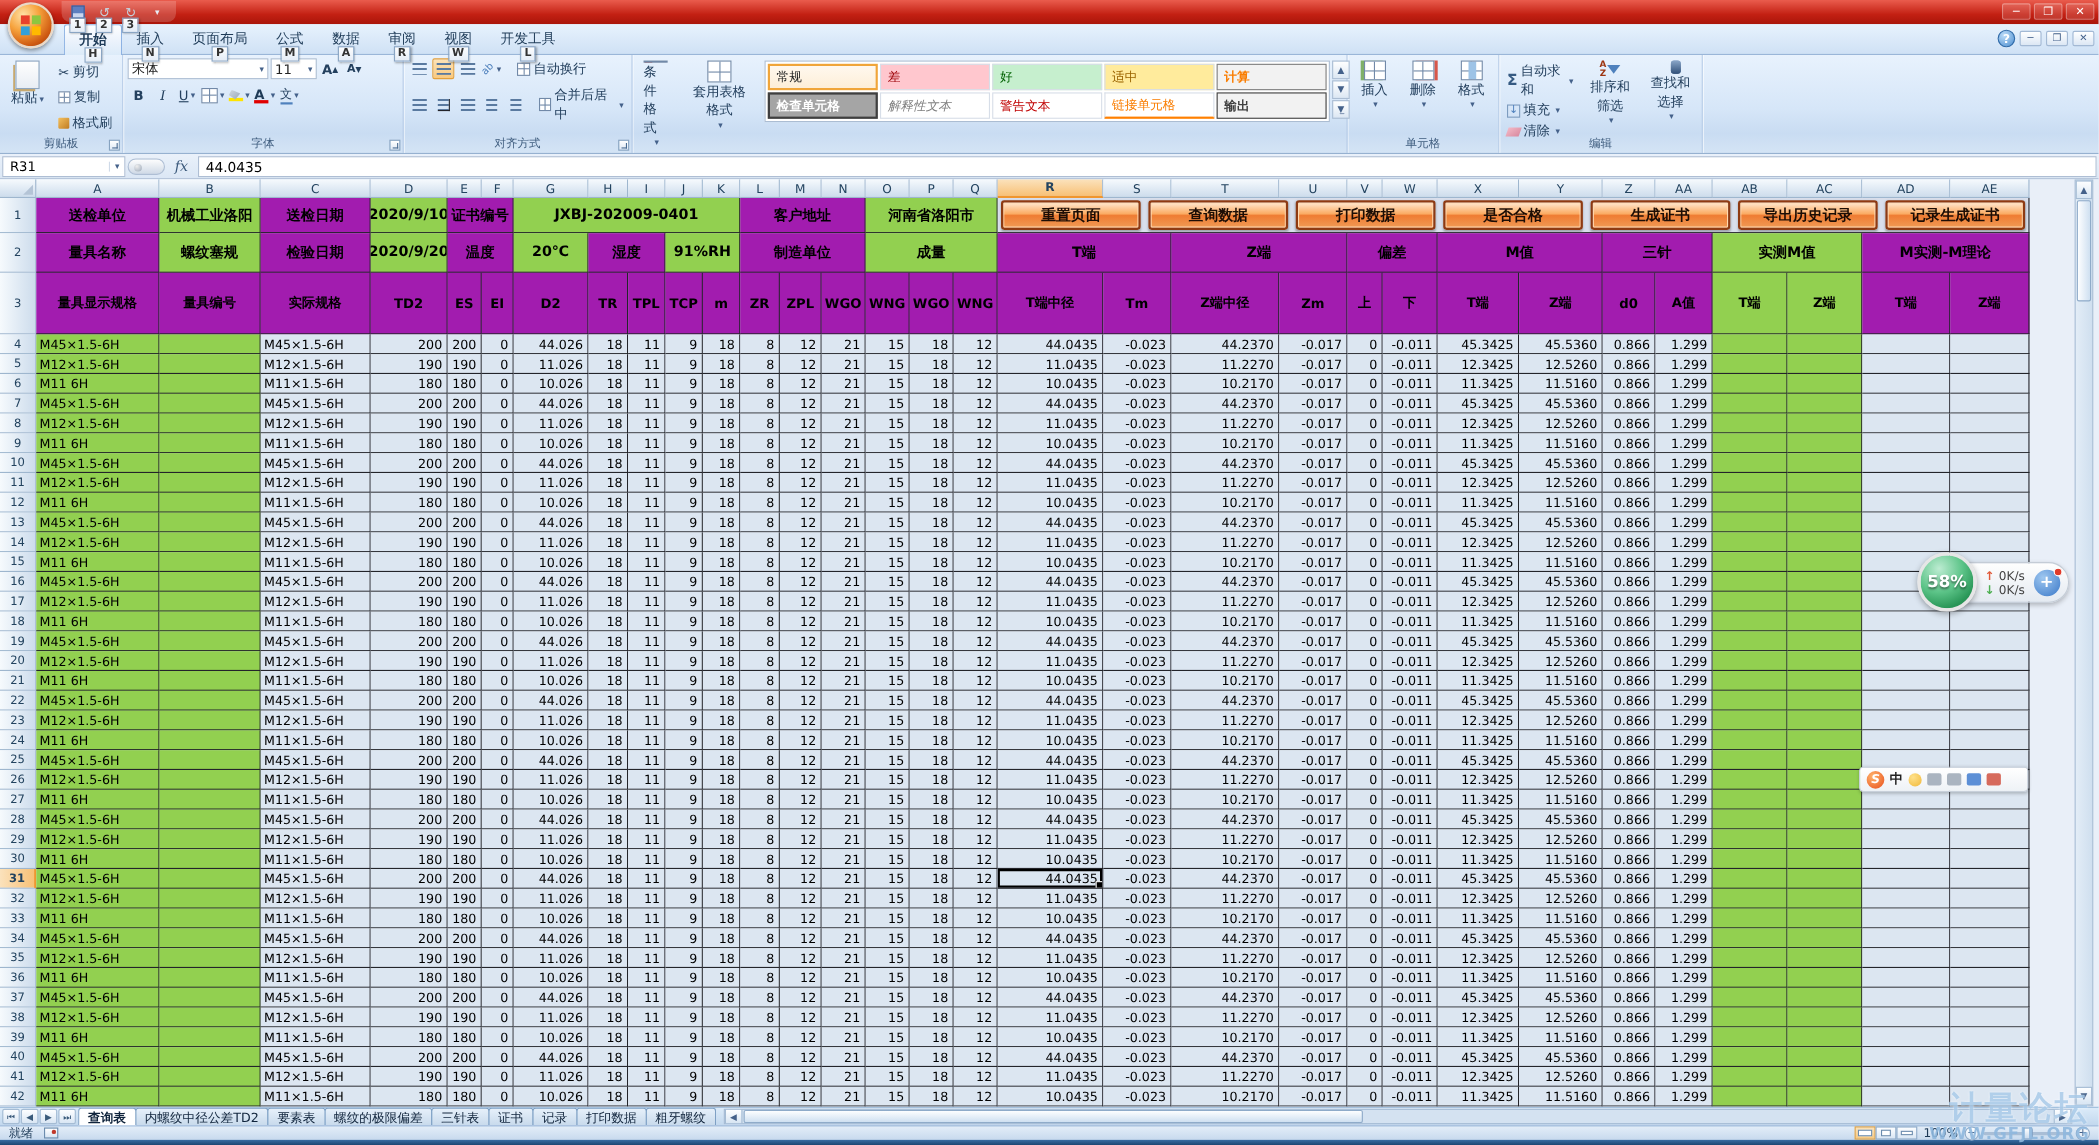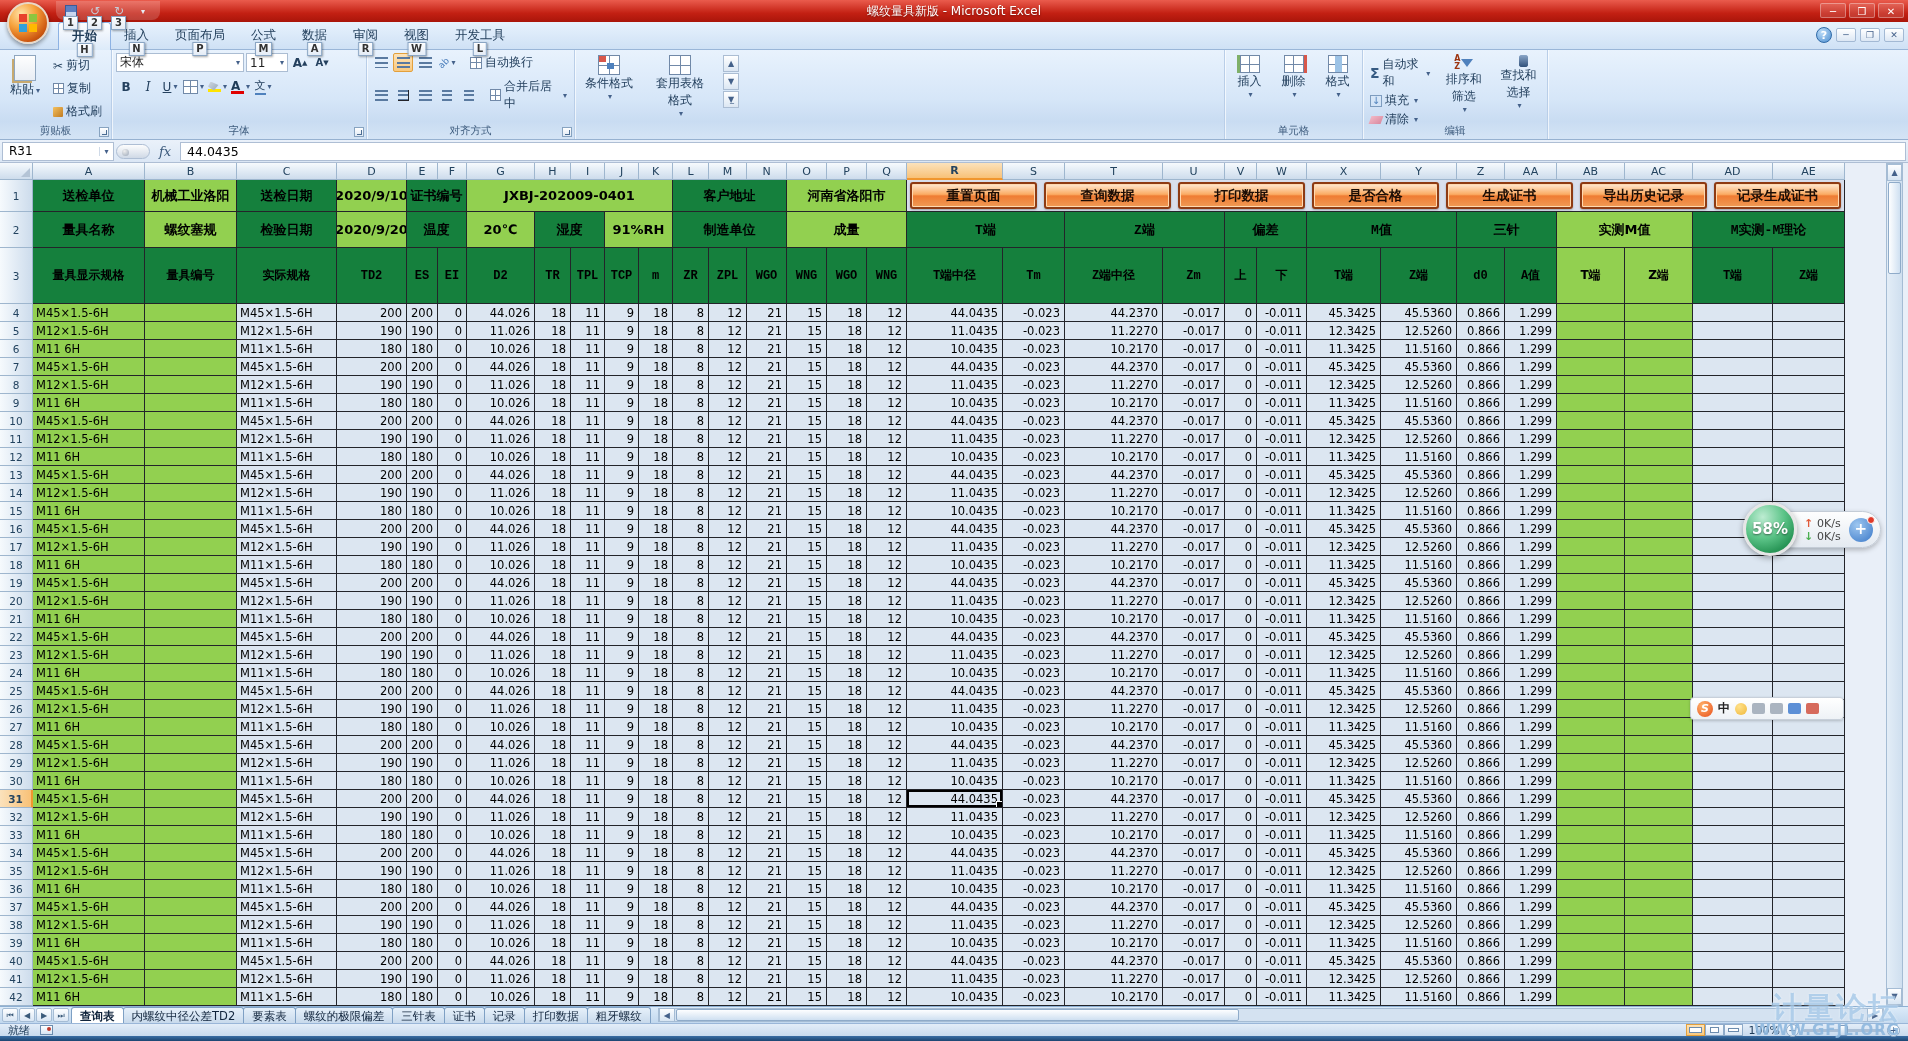--- a/index.html
+++ b/index.html
@@ -94,21 +94,21 @@
   .grid { position:relative; height:843px; background:#e9eff8; overflow:hidden; }
   .chdr { display:flex; height:17px; }
   .hc { height:17px; background:linear-gradient(#f6fafd,#dde8f3 60%,#cddcec); border-right:1px solid #9eb6ce; border-bottom:1px solid #9eb6ce; font-size:11px; color:#23435f; display:flex; align-items:center; justify-content:center; }
   .hc.sel { background:linear-gradient(#fbe2bc,#f8c177); border-bottom:2px solid #f0962e; font-weight:bold; }
   .corner { position:relative; }
   .corner::after { content:""; position:absolute; right:2px; bottom:2px; border-left:9px solid transparent; border-bottom:9px solid #b4c4d6; }
   .xrow { display:flex; }
   .rn { width:33px; background:linear-gradient(90deg,#f6fafd,#dde8f3 60%,#cddcec); border-right:1px solid #9eb6ce; border-bottom:1px solid #9eb6ce; font-size:10.5px; color:#23435f; display:flex; align-items:center; justify-content:center; flex:none; }
   .rn.sel { background:linear-gradient(90deg,#fbe2bc,#f8c177); border-right:2px solid #f0962e; font-weight:bold; }
   .c { flex:none; border-right:1px solid #23242a; border-bottom:1px solid #23242a; display:flex; align-items:center; justify-content:center; font-size:11.5px; color:#000; overflow:hidden; white-space:nowrap; background:#dce6f1; }
-  .c.lab { background:#15803d; font-weight:bold;font-family:Liberation Mono, monospace; }
+  .c.lab { background:#a21caf; font-weight:bold; }
   .c.g { background:#92d050; }
   .c.l { justify-content:flex-start; padding-left:3px; }
   .c.n { justify-content:flex-end; padding-right:4px; }
   .hdr3 .c, .r12 .c { font-weight:bold; font-size:12.5px; }
   .hdr3 .c { font-size:12px; }
   .selcell { position:relative; box-shadow:inset 0 0 0 2px #000; }
   .selcell::after { content:""; position:absolute; right:-1px; bottom:-1px; width:5px; height:5px; background:#000; border:1px solid #fff; }
   .btns { display:flex; align-items:stretch; padding:2px 3px; gap:7px; background:#d9dfec; }
   .obtn { flex:1; background:linear-gradient(#ffe9d2 0%,#fbab63 45%,#ef7c33 52%,#f09a55 100%); border:2px solid #8e3a12; border-radius:3px; box-shadow:inset 0 0 0 1px #ffd9b0, 0 1px 2px #00000044; font-weight:bold; font-size:13.5px; color:#1c0d05; display:flex; align-items:center; justify-content:center; }
   .vscroll { position:absolute; right:5px; top:0; bottom:0; width:17px; background:linear-gradient(90deg,#e3edf7,#cfdfef); border:1px solid #a5bcd4; display:flex; flex-direction:column; }
@@ -180,21 +180,20 @@
       </div>
     <div class="qat">
       <span class="qbtn">
           <i class="ic-save"></i>
           <b class="keytip">1</b>
         </span>
       <span class="qbtn grayed">↺<b class="keytip">2</b></span>
       <span class="qbtn grayed">↻<b class="keytip">3</b></span>
       <span class="qbtn" style="font-size:8px">▾</span>
     </div>
-    <div class="title">螺纹量具新版 - Microsoft Excel</div>
     <div class="wctl">
       <span>─</span>
       <span>❒</span>
       <span>✕</span>
     </div>
   </div>
 
   <div class="tabstrip">
     <div id="ribbon-tabs">
         <div class="tab active"><span>开始</span><b class="keytip">H</b></div>
@@ -333,20 +332,32 @@
     </div>
 
 
     <div class="rg" style="width:650px;display:flex;gap:6px;">
       <div class="bigbtn dd">
           <span class="ic-grid cf" style="width:22px;height:20px;"></span>
           <span>条件格式</span>
         </div>
       <div class="bigbtn dd" style="white-space:pre-line;text-align:center;"><span class="ic-grid" style="width:22px;height:20px;"></span><span style="width:58px;">套用表格格式</span></div>
       <div style="display:flex;align-items:flex-start;padding-top:2px;">
+        <div class="styles-gal" id="style-gallery">
+            <div class="stc st-normal sel">常规</div>
+            <div class="stc st-bad">差</div>
+            <div class="stc st-good">好</div>
+            <div class="stc st-neutral">适中</div>
+            <div class="stc st-calc">计算</div>
+            <div class="stc st-check">检查单元格</div>
+            <div class="stc st-explain">解释性文本</div>
+            <div class="stc st-warn">警告文本</div>
+            <div class="stc st-link">链接单元格</div>
+            <div class="stc st-output">输出</div>
+          </div>
         <div class="galarrows">
           <span>▲</span>
           <span>▼</span>
           <span>▼̲</span>
         </div>
       </div>
     </div>
 
     <div class="rg" style="width:138px;display:flex;gap:8px;justify-content:center;">
       <div class="bigbtn dd">

